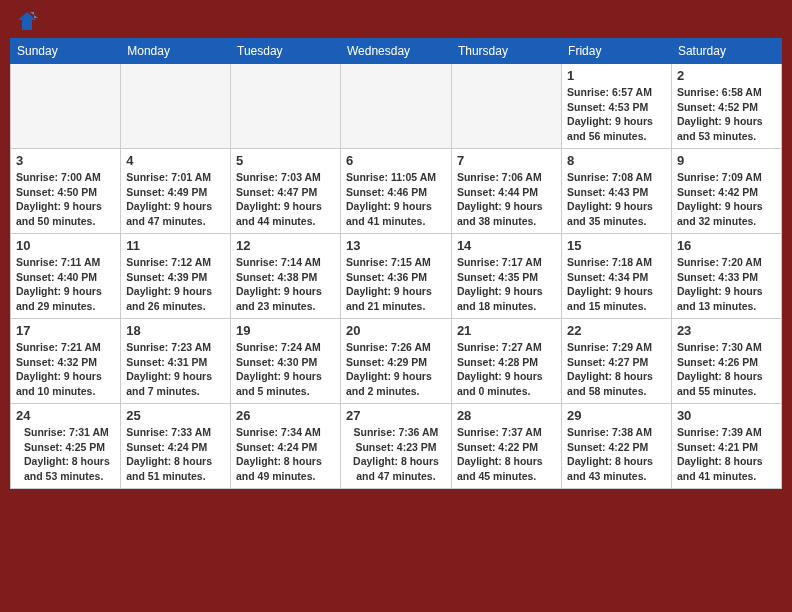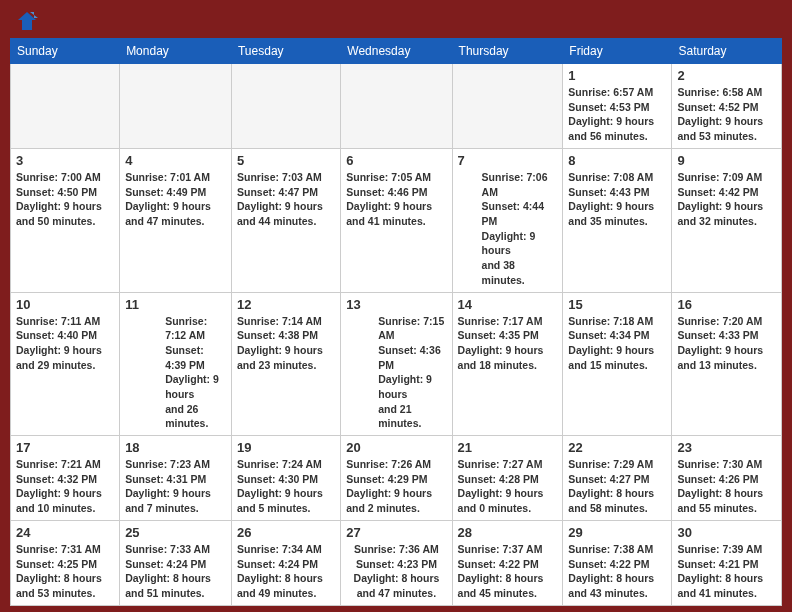--- a/index.html
+++ b/index.html
@@ -173,28 +173,28 @@
           </td>
           <td>
             <span class="day-number">5</span>
             <div class="day-info" style="white-space: pre-line;">Sunrise: 7:03 AM
 Sunset: 4:47 PM
 Daylight: 9 hours
 and 44 minutes.</div>
           </td>
           <td>
             <span class="day-number">6</span>
-            <div class="day-info" style="white-space: pre-line;">Sunrise: 7:05 AM
+            <div class="day-info" style="white-space: pre-line;">Sunrise: 11:05 AM
 Sunset: 4:46 PM
 Daylight: 9 hours
 and 41 minutes.</div>
           </td>
           <td>
             <span class="day-number">7</span>
-            <div class="day-info" style="white-space: pre-line; margin-left: 24px;">Sunrise: 7:06 AM
+            <div class="day-info" style="white-space: pre-line;">Sunrise: 7:06 AM
 Sunset: 4:44 PM
 Daylight: 9 hours
 and 38 minutes.</div>
           </td>
           <td>
             <span class="day-number">8</span>
             <div class="day-info" style="white-space: pre-line;">Sunrise: 7:08 AM
 Sunset: 4:43 PM
 Daylight: 9 hours
 and 35 minutes.</div>
@@ -210,35 +210,35 @@
         <tr class="week-row">
           <td>
             <span class="day-number">10</span>
             <div class="day-info" style="white-space: pre-line;">Sunrise: 7:11 AM
 Sunset: 4:40 PM
 Daylight: 9 hours
 and 29 minutes.</div>
           </td>
           <td>
             <span class="day-number">11</span>
-            <div class="day-info" style="white-space: pre-line; margin-left: 40px;">Sunrise: 7:12 AM
+            <div class="day-info" style="white-space: pre-line;">Sunrise: 7:12 AM
 Sunset: 4:39 PM
 Daylight: 9 hours
 and 26 minutes.</div>
           </td>
           <td>
             <span class="day-number">12</span>
             <div class="day-info" style="white-space: pre-line;">Sunrise: 7:14 AM
 Sunset: 4:38 PM
 Daylight: 9 hours
 and 23 minutes.</div>
           </td>
           <td>
             <span class="day-number">13</span>
-            <div class="day-info" style="white-space: pre-line; margin-left: 32px;">Sunrise: 7:15 AM
+            <div class="day-info" style="white-space: pre-line;">Sunrise: 7:15 AM
 Sunset: 4:36 PM
 Daylight: 9 hours
 and 21 minutes.</div>
           </td>
           <td>
             <span class="day-number">14</span>
             <div class="day-info" style="white-space: pre-line;">Sunrise: 7:17 AM
 Sunset: 4:35 PM
 Daylight: 9 hours
 and 18 minutes.</div>
@@ -305,21 +305,21 @@
             <span class="day-number">23</span>
             <div class="day-info" style="white-space: pre-line;">Sunrise: 7:30 AM
 Sunset: 4:26 PM
 Daylight: 8 hours
 and 55 minutes.</div>
           </td>
         </tr>
         <tr class="week-row">
           <td>
             <span class="day-number">24</span>
-            <div class="day-info" style="white-space: pre-line;">Sunrise: 7:31 AM
+            <div class="day-info" style="white-space: pre-line; margin-left: 8px;">Sunrise: 7:31 AM
 Sunset: 4:25 PM
 Daylight: 8 hours
 and 53 minutes.</div>
           </td>
           <td>
             <span class="day-number">25</span>
             <div class="day-info" style="white-space: pre-line;">Sunrise: 7:33 AM
 Sunset: 4:24 PM
 Daylight: 8 hours
 and 51 minutes.</div>

